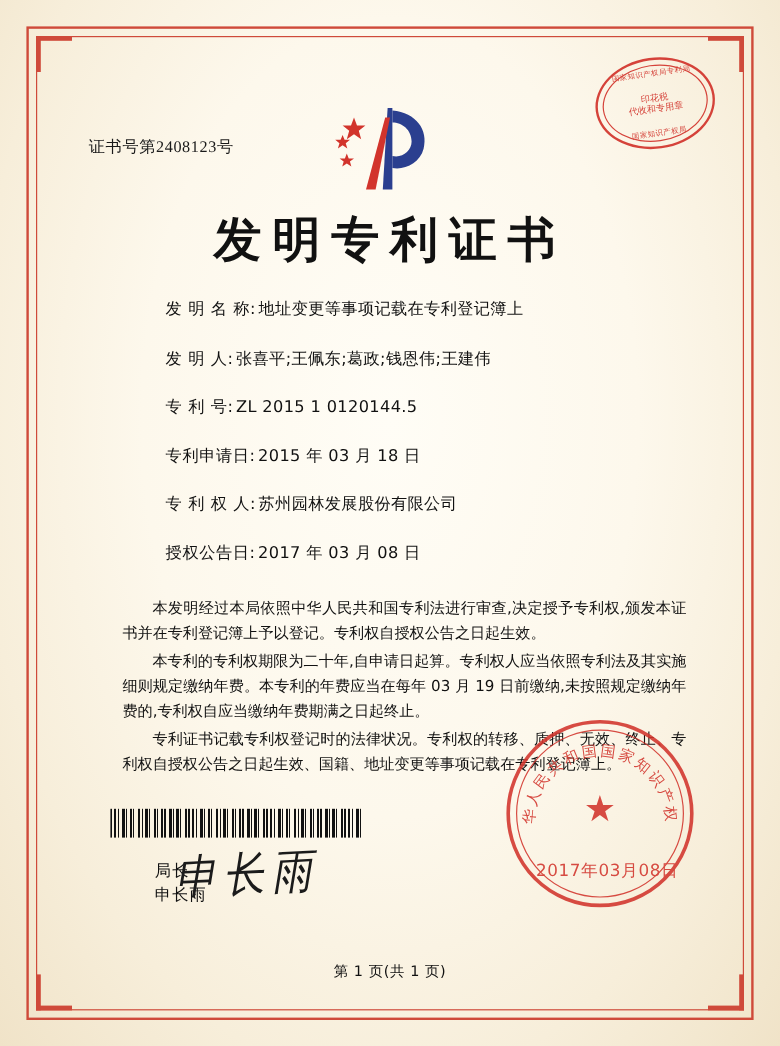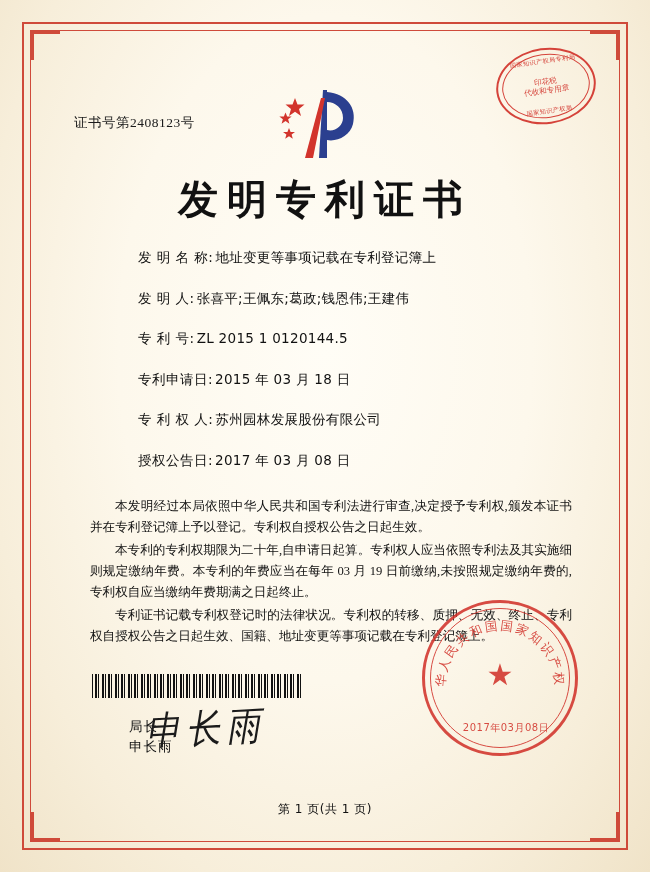--- a/index.html
+++ b/index.html
@@ -155,23 +155,22 @@
     position: absolute;
     left: 42px;
     right: 34px;
     top: 452px;
     font-size: 12.6px;
     line-height: 21px;
     color: #111;
     text-align: justify;
   }
   .body-text p {
-    margin: 0 0 2px 4px;
+    margin: 0 0 2px 16px;
     text-indent: 25px;
-    font-family: Liberation Serif, serif;
   }
 
   
   .barcode {
     position: absolute;
     left: 48px;
     top: 630px;
     width: 210px;
     height: 24px;
     background-image: repeating-linear-gradient(
@@ -246,21 +245,21 @@
     font-size: 12.5px;
     font-family: "DejaVu Sans", sans-serif;
     letter-spacing: 2.2px;
   }
   .seal-date {
     position: absolute;
     left: 12px;
     right: 0;
     bottom: 18px;
     text-align: center;
-    font-size: 10px;
+    font-size: 14px;
     color: #d2342c;
     letter-spacing: 0.5px;
   }
 
   .footer {
     position: absolute;
     left: 0;
     right: 0;
     bottom: 10px;
     text-align: center;

